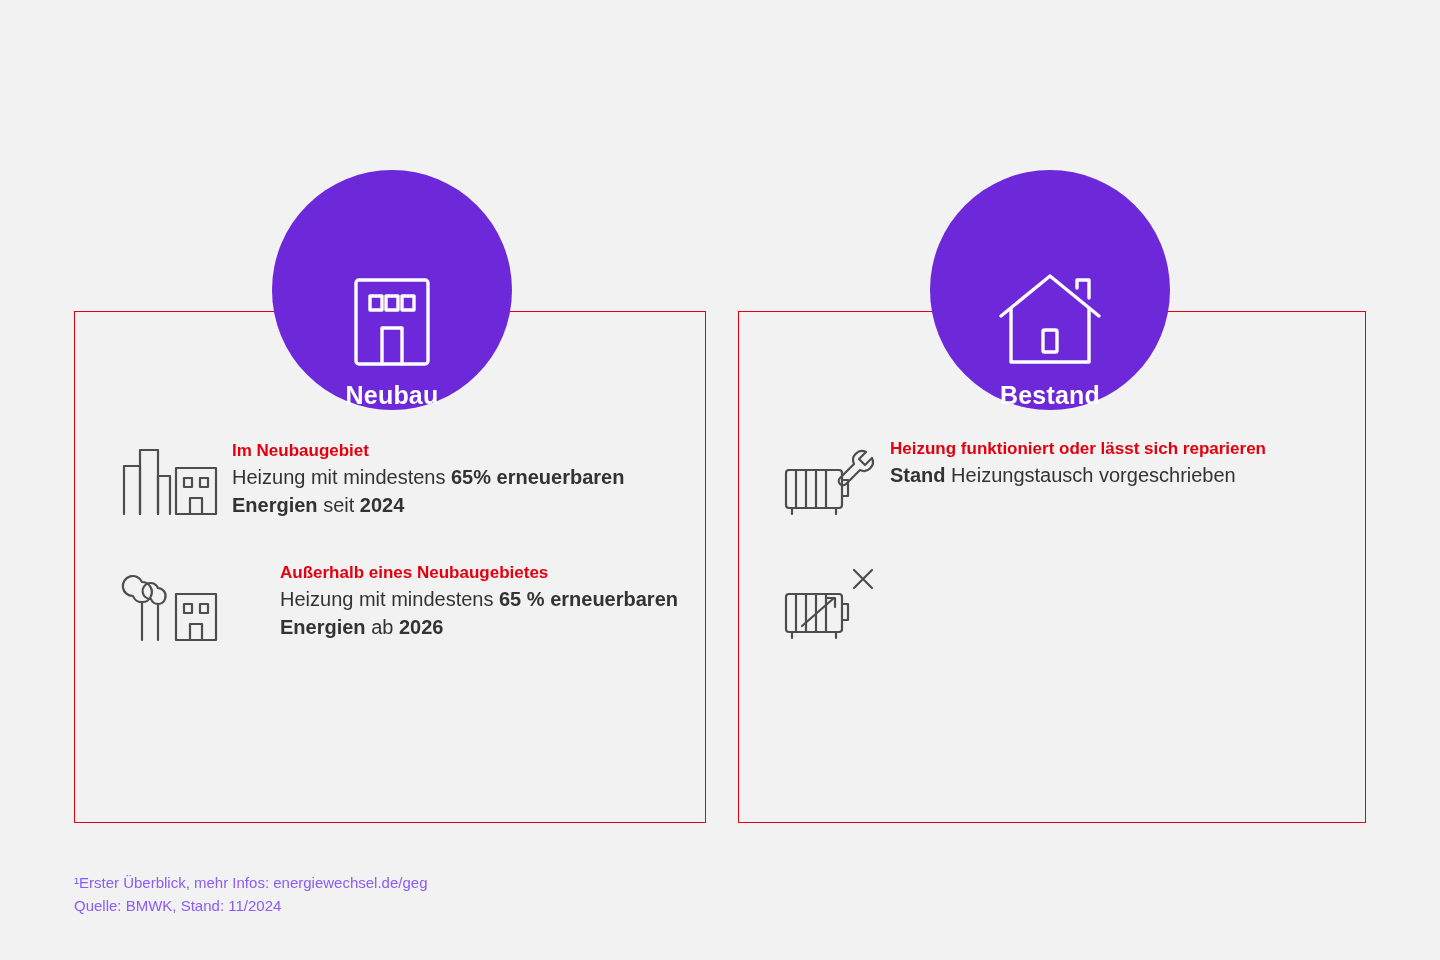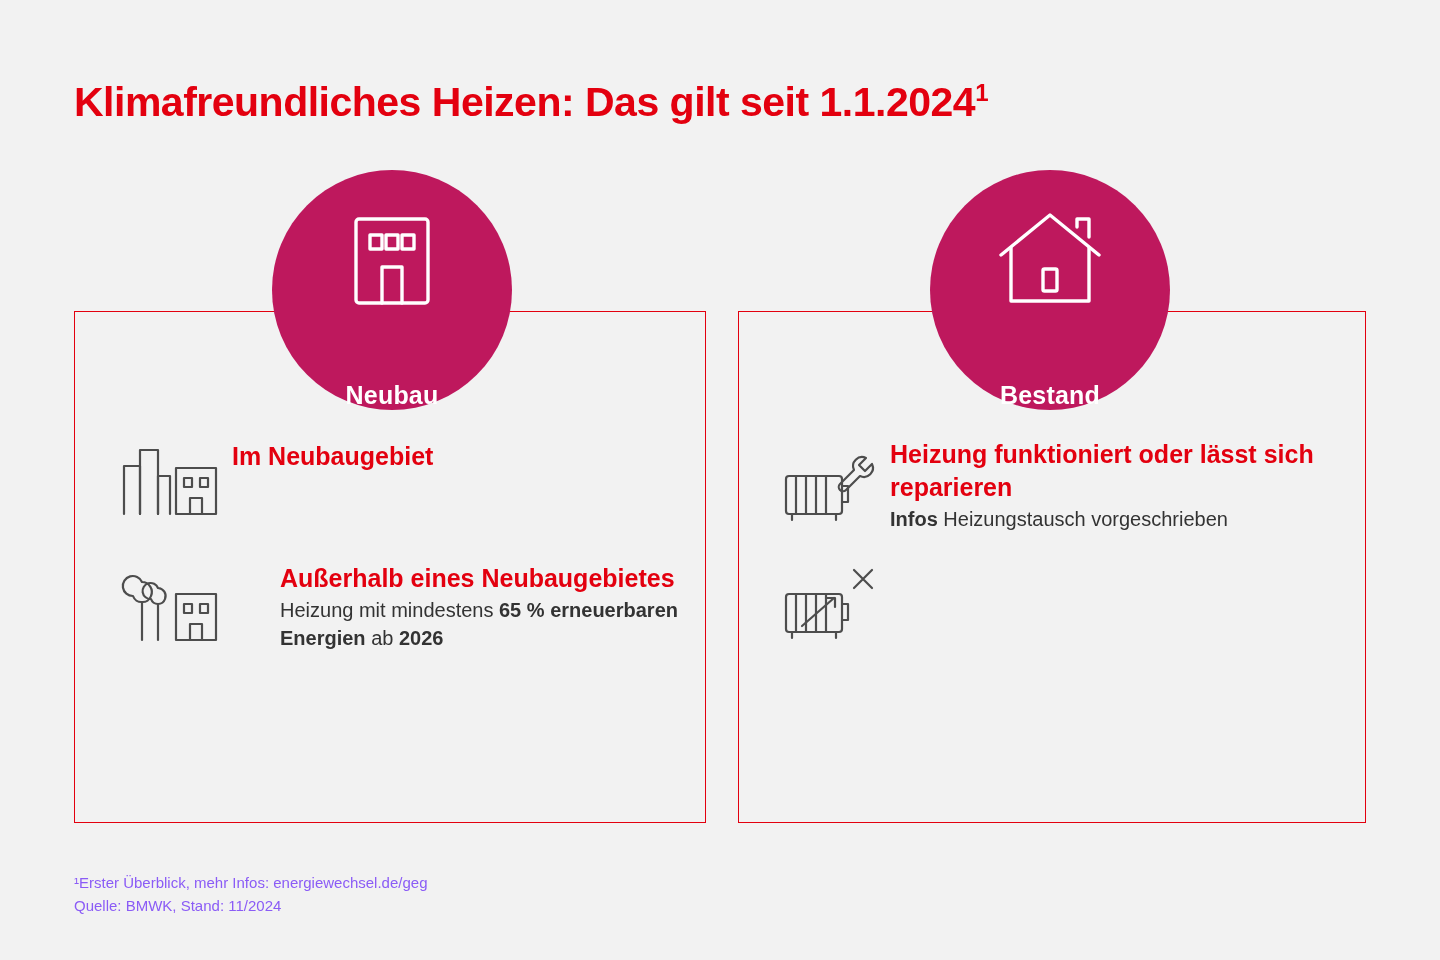--- a/index.html
+++ b/index.html
@@ -56,26 +56,26 @@
     width: 628px;
     height: 512px;
   }
 
   
   .circle {
     position: absolute;
     width: 240px;
     height: 240px;
     border-radius: 50%;
-    background: #be185d;
+    background: #6d28d9;
     color: #ffffff;
     display: flex;
     flex-direction: column;
     align-items: center;
-    justify-content: space-between;
+    justify-content: flex-end;
   }
   .circle-left { left: 272px; top: 170px; }
   .circle-right { left: 930px; top: 170px; }
   .circle .circle-icon {
     margin-top: 34px;
     height: 110px;
     display: flex;
     align-items: center;
     justify-content: center;
   }
@@ -99,27 +99,27 @@
     align-items: flex-start;
     justify-content: flex-start;
     padding-top: 4px;
   }
   .row .row-text {
     flex: 1 1 auto;
   }
 
   .r1 { left: 120px; top: 440px; width: 580px; }
   .r2 { left: 120px; top: 562px; width: 580px; gap: 48px; }
-  .r3 { left: 778px; top: 438px; width: 570px; align-items: center; }
+  .r3 { left: 778px; top: 438px; width: 570px; }
   .r4 { left: 778px; top: 560px; width: 580px; }
 
   .head {
     color: #e3000f;
     font-weight: bold;
-    font-size: 25px;
+    font-size: 17px;
     line-height: 1.32;
     margin: 0 0 2px 0;
   }
   .body {
     color: #333333;
     font-size: 20px;
     line-height: 1.38;
     margin: 0;
   }
   .body + .body { margin-top: 16px; }
@@ -136,23 +136,20 @@
   }
   .footnote div { white-space: nowrap; }
 
   svg { display: block; }
 </style>
 </head>
 <body>
 
 <div class="stage">
 
-  <h1 class="title">
-    <span>Klimafreundliches Heizen: Das gilt seit 1.1.2024</span><sup>1</sup>
-  </h1>
 
   <div class="panel panel-left"></div>
 
   <div class="panel panel-right"></div>
 
   <div class="circle circle-left">
     <div class="circle-icon">
       <svg width="96" height="100" viewBox="0 0 96 100" fill="none" stroke="#ffffff" stroke-width="3.4" stroke-linejoin="round" stroke-linecap="round">
         <rect x="12" y="10" width="72" height="84" rx="3"></rect>
         <rect x="26" y="26" width="12" height="14"></rect>
@@ -183,20 +180,21 @@
         <path d="M20 70 V6 h18 V70"></path>
         <path d="M38 70 V32 h12 V70"></path>
         <rect x="56" y="24" width="40" height="46"></rect>
         <rect x="64" y="34" width="8" height="9"></rect>
         <rect x="80" y="34" width="8" height="9"></rect>
         <path d="M70 70 V54 h12 v16"></path>
       </svg>
     </div>
     <div class="row-text">
       <p class="head">Im Neubaugebiet</p>
+      <p class="body">Heizung mit mindestens <b>65%</b> <b>erneuerbaren Energien</b> seit <b>2024</b></p>
     </div>
   </div>
 
   <div class="row r2">
     <div class="row-icon">
       <svg width="100" height="78" viewBox="0 0 100 78" fill="none" stroke="#4d4d4d" stroke-width="2.2" stroke-linejoin="round" stroke-linecap="round">
         <path d="M22 16 a10 10 0 1 0 -9 14 a9 9 0 0 0 9 6 a9 9 0 0 0 9 -6 a10 10 0 0 0 -9 -14 Z"></path>
         <path d="M22 36 V74"></path>
         <path d="M38 22 a8 8 0 1 0 -7 11 a7.5 7.5 0 0 0 7 5 a7.5 7.5 0 0 0 7 -5 a8 8 0 0 0 -7 -11 Z"></path>
         <path d="M38 38 V74"></path>
@@ -217,21 +215,21 @@
       <svg width="100" height="80" viewBox="0 0 100 80" fill="none" stroke="#4d4d4d" stroke-width="2.2" stroke-linejoin="round" stroke-linecap="round">
         <rect x="8" y="28" width="56" height="38" rx="3"></rect>
         <path d="M18 28 V66 M28 28 V66 M38 28 V66 M48 28 V66"></path>
         <path d="M64 38 h6 v16 h-6"></path>
         <path d="M14 66 v6 M58 66 v6"></path>
         <path d="M88 10 a9 9 0 0 0 -12 12 l-14 14 a4 4 0 0 0 6 6 l14 -14 a9 9 0 0 0 12 -12 l-7 7 l-6 -6 Z"></path>
       </svg>
     </div>
     <div class="row-text">
       <p class="head">Heizung funktioniert oder lässt sich reparieren</p>
-      <p class="body"><b>Infos</b> Heizungstausch vorgeschrieben</p>
+      <p class="body"><b>Stand</b> Heizungstausch vorgeschrieben</p>
     </div>
   </div>
 
   <div class="row r4">
     <div class="row-icon">
       <svg width="100" height="90" viewBox="0 0 100 90" fill="none" stroke="#4d4d4d" stroke-width="2.2" stroke-linejoin="round" stroke-linecap="round">
         <rect x="8" y="30" width="56" height="38" rx="3"></rect>
         <path d="M18 30 V68 M28 30 V68 M38 30 V68 M48 30 V68"></path>
         <path d="M64 40 h6 v16 h-6"></path>
         <path d="M14 68 v6 M58 68 v6"></path>

